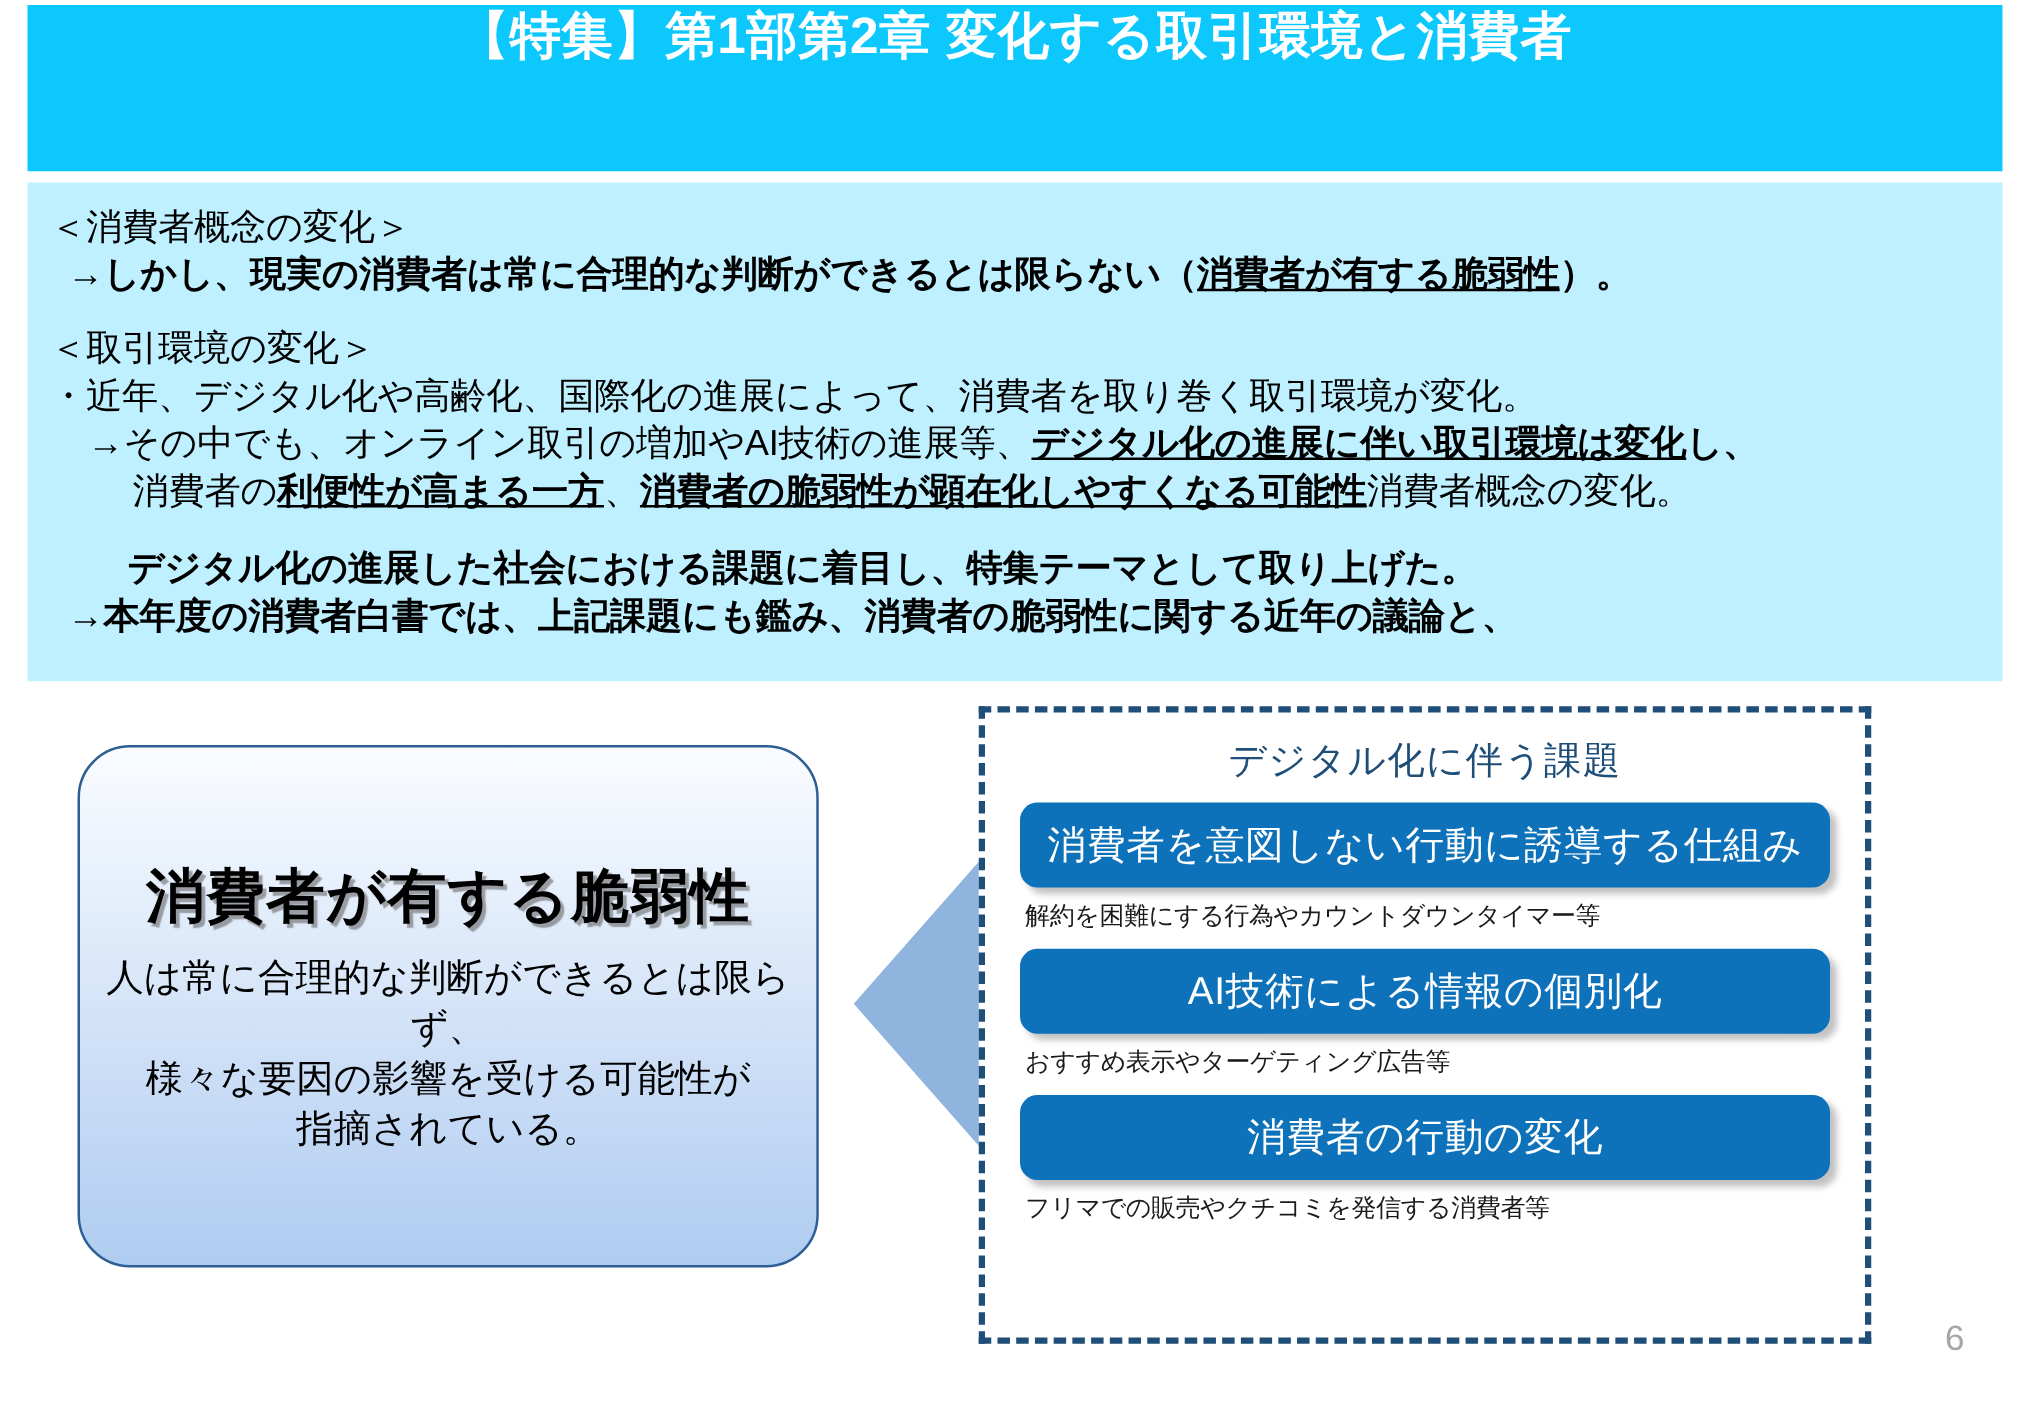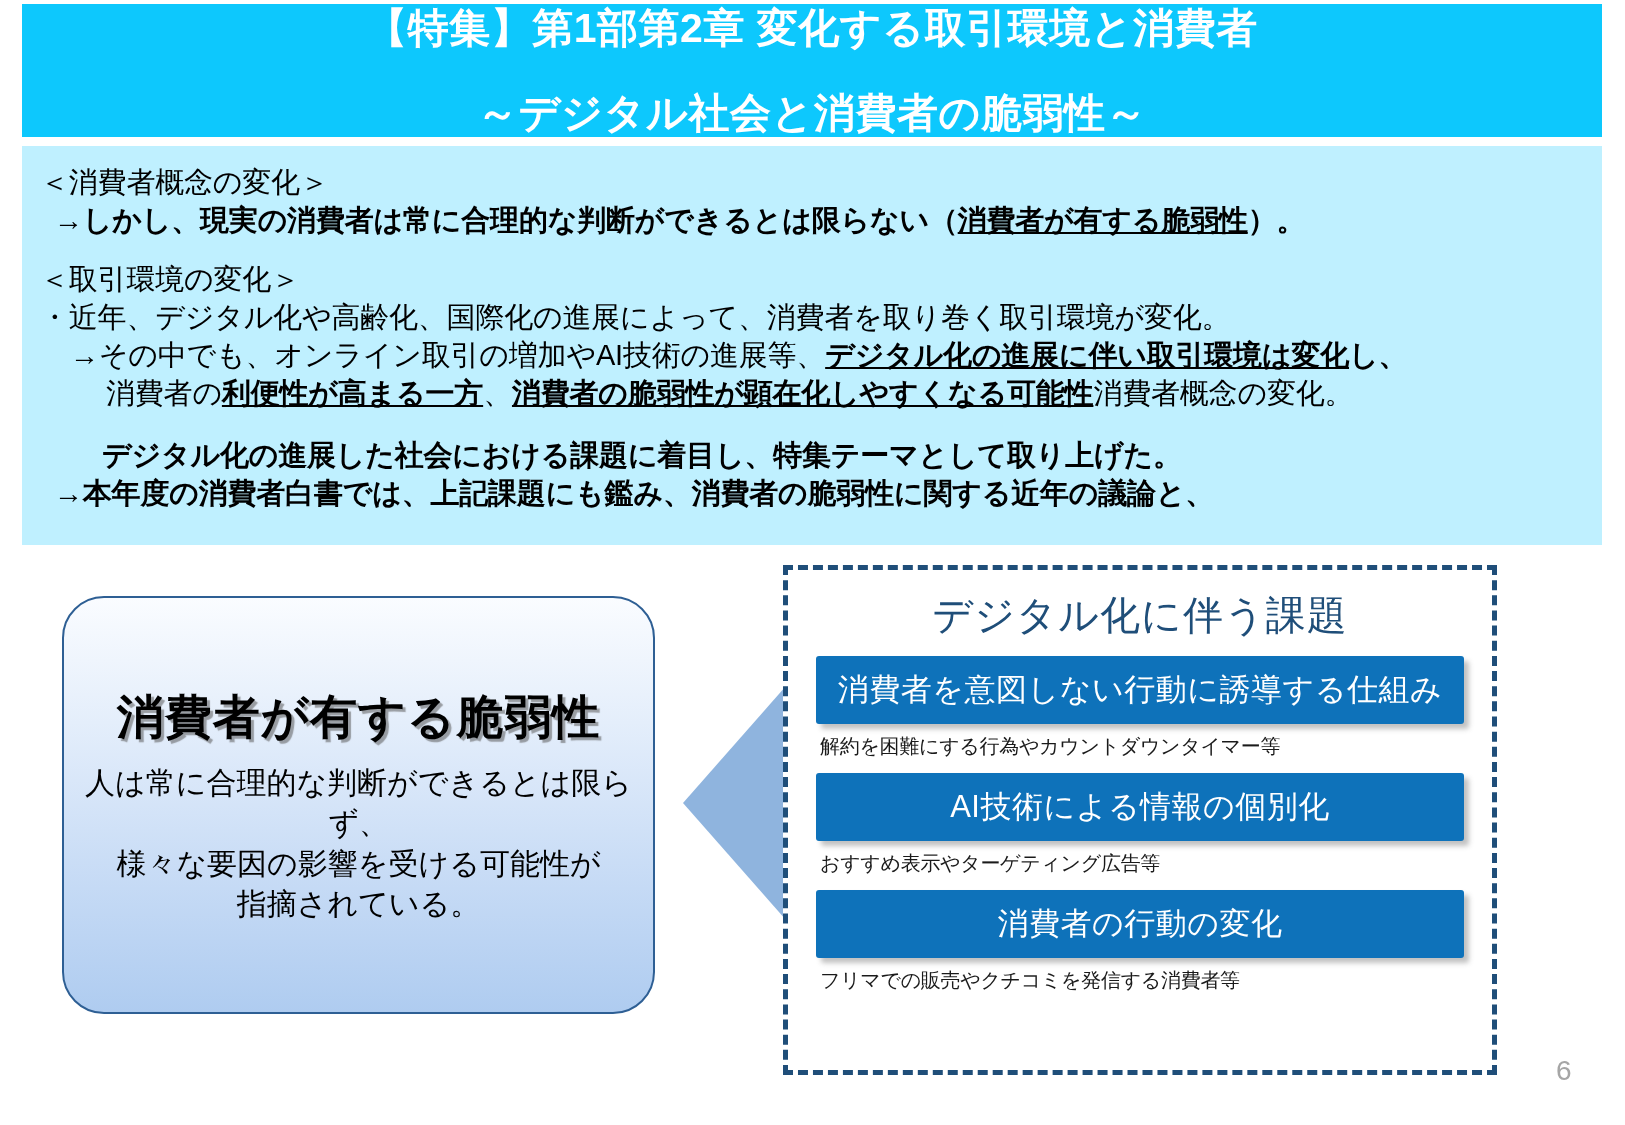--- a/index.html
+++ b/index.html
@@ -111,29 +111,29 @@
     top: 565px;
     width: 714px;
     height: 510px;
     border: 5px dashed #1F4E79;
     box-sizing: border-box;
     background: #ffffff;
   }
   #digital-heading {
     text-align: center;
     color: #1F4E79;
-    font-size: 40px;
+    font-size: 30px;
     margin-top: 18px;
     letter-spacing: 1px;
   }
   .issue-block { margin: 0 28px; }
   .issue-pill {
     background: #0E72BA;
     color: #ffffff;
-    border-radius: 3px;
+    border-radius: 14px;
     height: 68px;
     display: flex;
     align-items: center;
     justify-content: center;
     font-size: 31px;
     letter-spacing: 0.5px;
     box-shadow: 5px 5px 5px rgba(120,120,120,0.45);
     margin-top: 13px;
   }
   .issue-caption {
@@ -151,21 +151,20 @@
     top: 1055px;
     font-size: 28px;
     color: #A6A6A6;
   }
 </style>
 </head>
 <body>
 
 <div id="title-bar">
   <div class="title-line">【特集】第1部第2章  変化する取引環境と消費者</div>
-  <div class="title-line">～デジタル社会と消費者の脆弱性～</div>
 </div>
 
 <div id="body-panel">
 
   <div class="tl">＜消費者概念の変化＞</div>
   <div class="tl b ind1"><span>→しかし、現実の消費者は常に合理的な判断ができるとは限らない（</span><span class="u">消費者が有する脆弱性</span><span>）。</span></div>
 
   <div class="spacer-sm"></div>
 
   <div class="tl">＜取引環境の変化＞</div>

